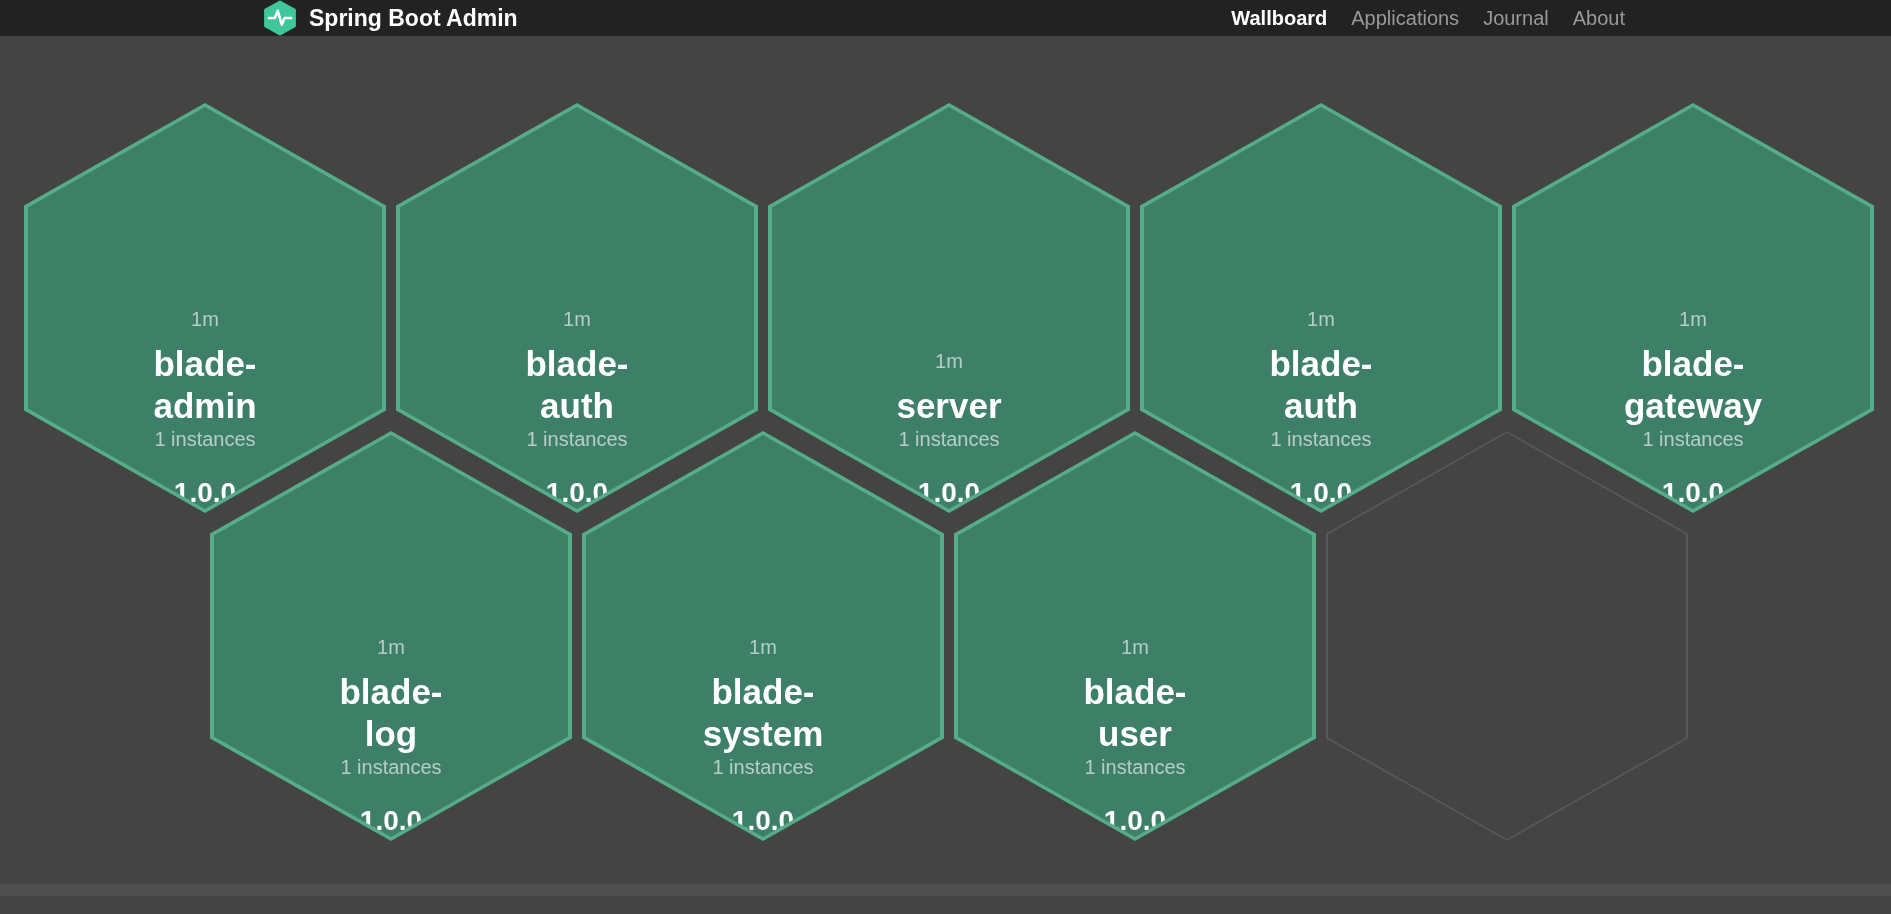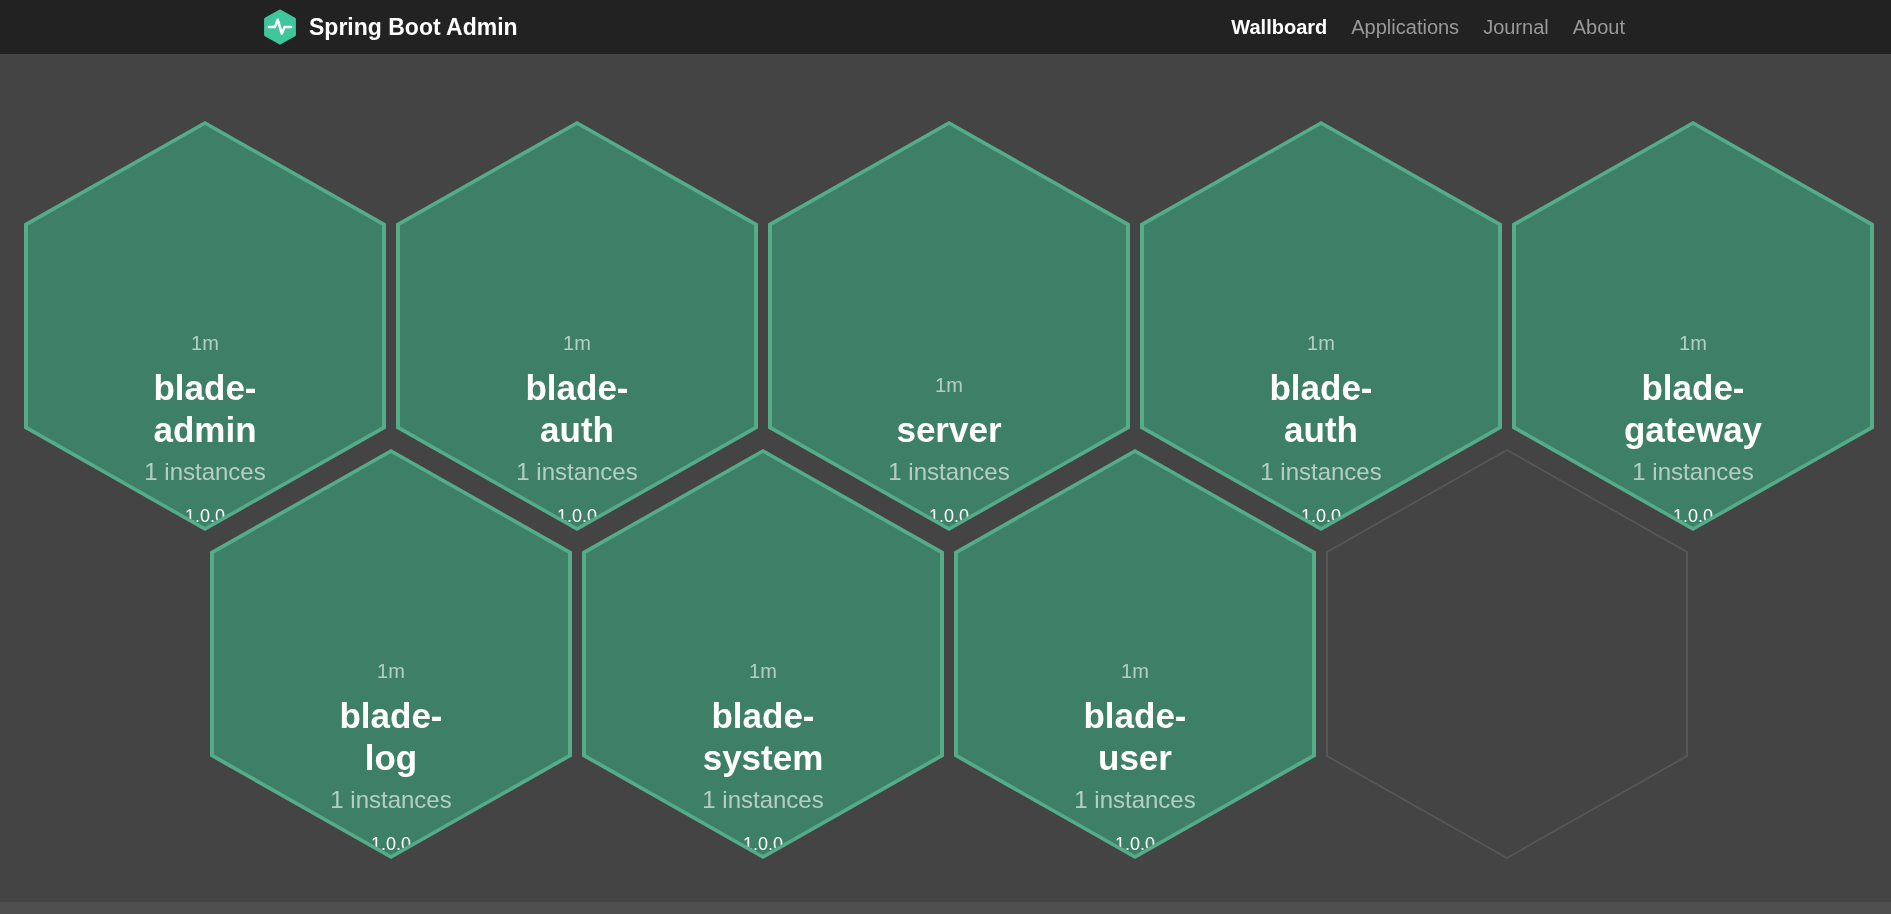--- a/index.html
+++ b/index.html
@@ -12,21 +12,21 @@
   *{box-sizing:border-box}
   html,body{margin:0;padding:0}
   body{
     width:1891px;height:914px;overflow:hidden;
     font-family:"Liberation Sans",sans-serif;
     background:var(--board-bg);
   }
 
   
   .navbar{
-    height:54px;background:var(--navbar-bg);
+    height:36px;background:var(--navbar-bg);
     display:flex;align-items:center;justify-content:space-between;
     padding:0 266px 0 262px;
   }
   .brand{display:flex;align-items:center;gap:11px;color:#fff;
     font-size:23px;font-weight:600;cursor:pointer;white-space:nowrap}
   .logo{width:36px;height:36px;display:block}
   .nav-links{display:flex;align-items:center;gap:24px}
   .nav-link{color:#999999;font-size:20px;cursor:pointer;white-space:nowrap}
   .nav-link.active{color:#ffffff;font-weight:700}
 
@@ -45,22 +45,22 @@
     clip-path:polygon(50% 0,100% 25%,100% 75%,50% 100%,0 75%,0 25%);
     background:var(--hex-fill);
     display:flex;flex-direction:column;align-items:center;justify-content:flex-end;
     text-align:center;
   }
   .hex.empty{background:#575757;cursor:default}
   .hex.empty .hex-inner{inset:2px;background:var(--board-bg)}
 
   .uptime{font-size:20px;color:rgba(255,255,255,.62);margin-bottom:12px}
   .app-name{font-size:35px;font-weight:600;color:#ffffff;line-height:1.22}
-  .instances{font-size:24px;color:rgba(255,255,255,.62);margin-top:6px}
-  .version{font-size:18px;font-weight:400;color:#ffffff;margin-top:20px}
+  .instances{font-size:20px;color:rgba(255,255,255,.62);}
+  .version{font-size:28px;font-weight:700;color:#ffffff;margin-top:26px}
 
   
   .p11{left:24px;top:67px}   .p12{left:396px;top:67px}  .p13{left:768px;top:67px}
   .p14{left:1140px;top:67px} .p15{left:1512px;top:67px}
   .p21{left:210px;top:395px} .p22{left:582px;top:395px} .p23{left:954px;top:395px}
   .p24{left:1326px;top:395px}
 </style>
 </head>
 <body>
 

